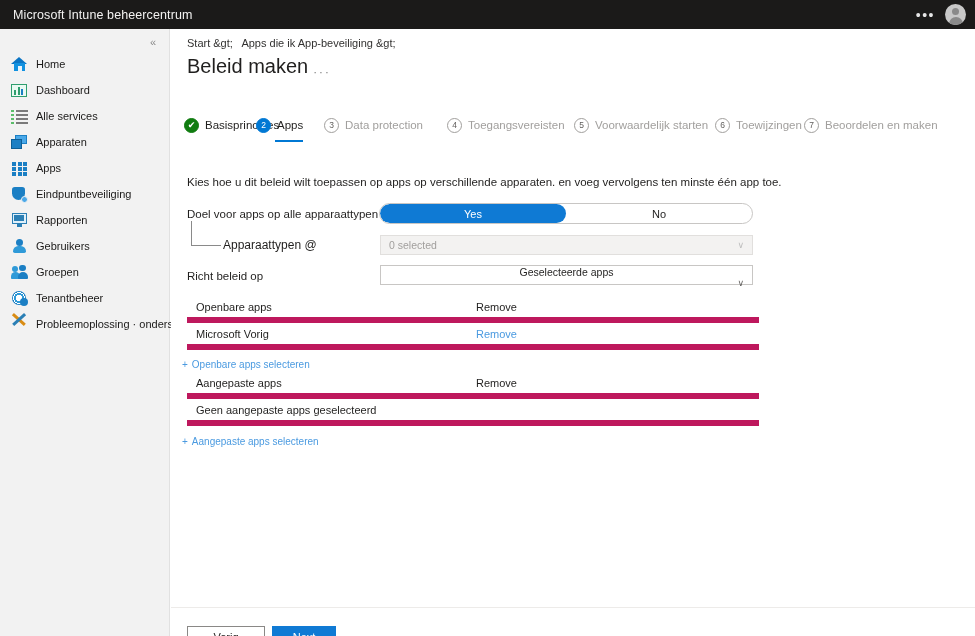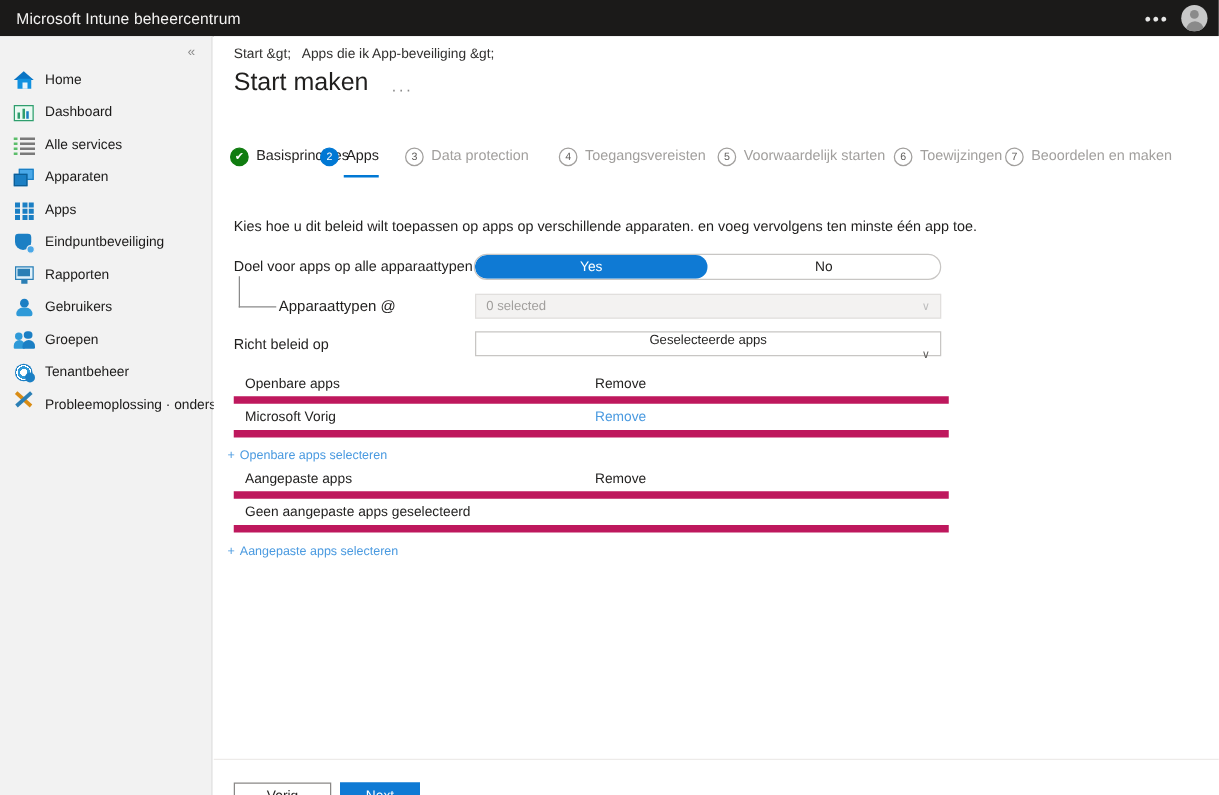--- a/index.html
+++ b/index.html
@@ -294,21 +294,21 @@
         </span>
       <span class="nav-label">Probleemoplossing · ondersteuning</span>
     </div>
 
   </div>
 </div>
 
 <div class="content">
 
   <div class="breadcrumb">Start &amp;gt;   Apps die ik App-beveiliging &amp;gt;</div>
-  <div class="page-title">Start maken</div>
+  <div class="page-title">Beleid maken</div>
   <div class="title-dots">···</div>
 
   <div class="steps">
 
     <div class="step complete" style="left:0px;top:0px;">
       <span class="step-circle done">✔</span>
       <span class="step-label">Basisprincipes</span>
     </div>
 
     <div class="step current" style="left:72px;top:0px;">

